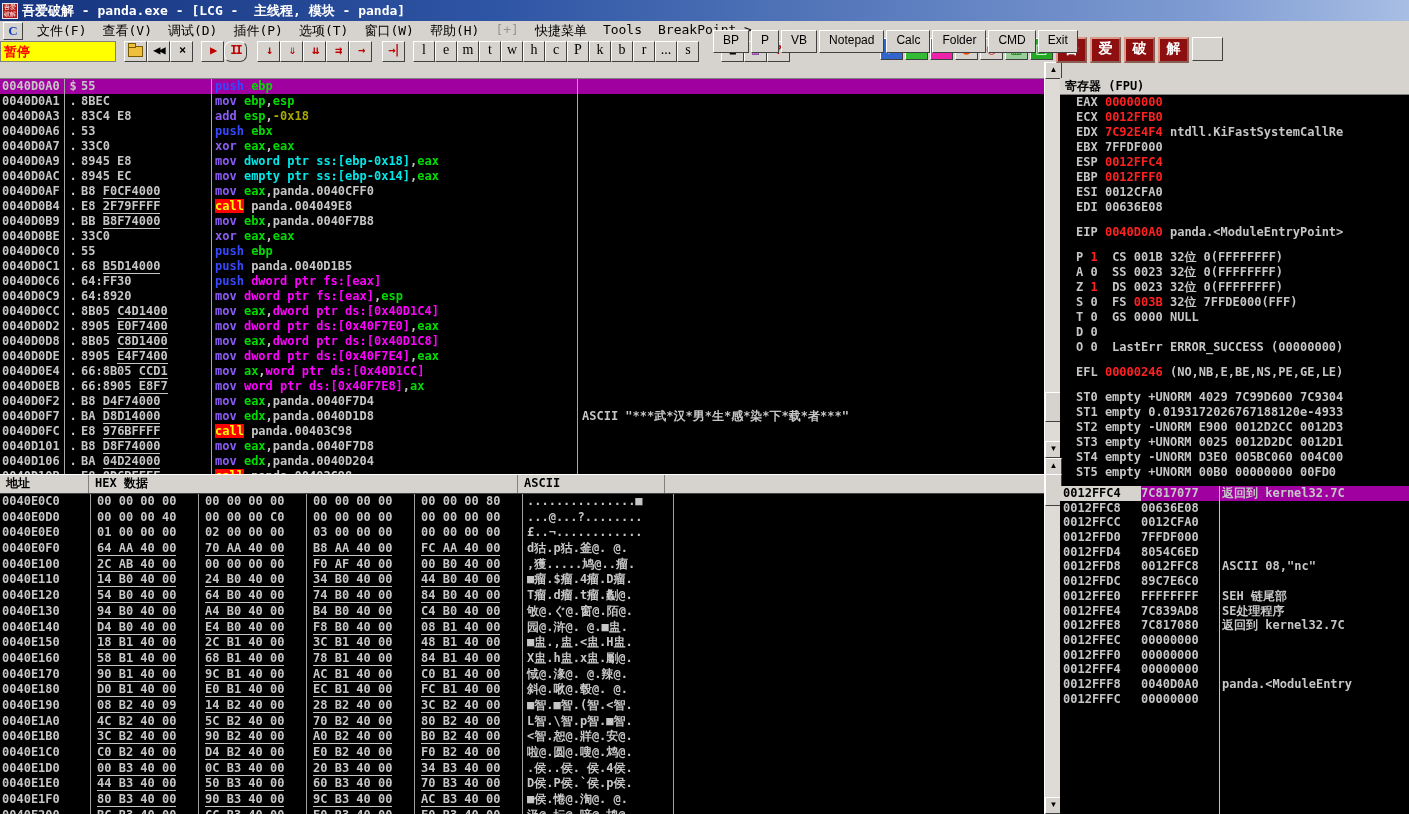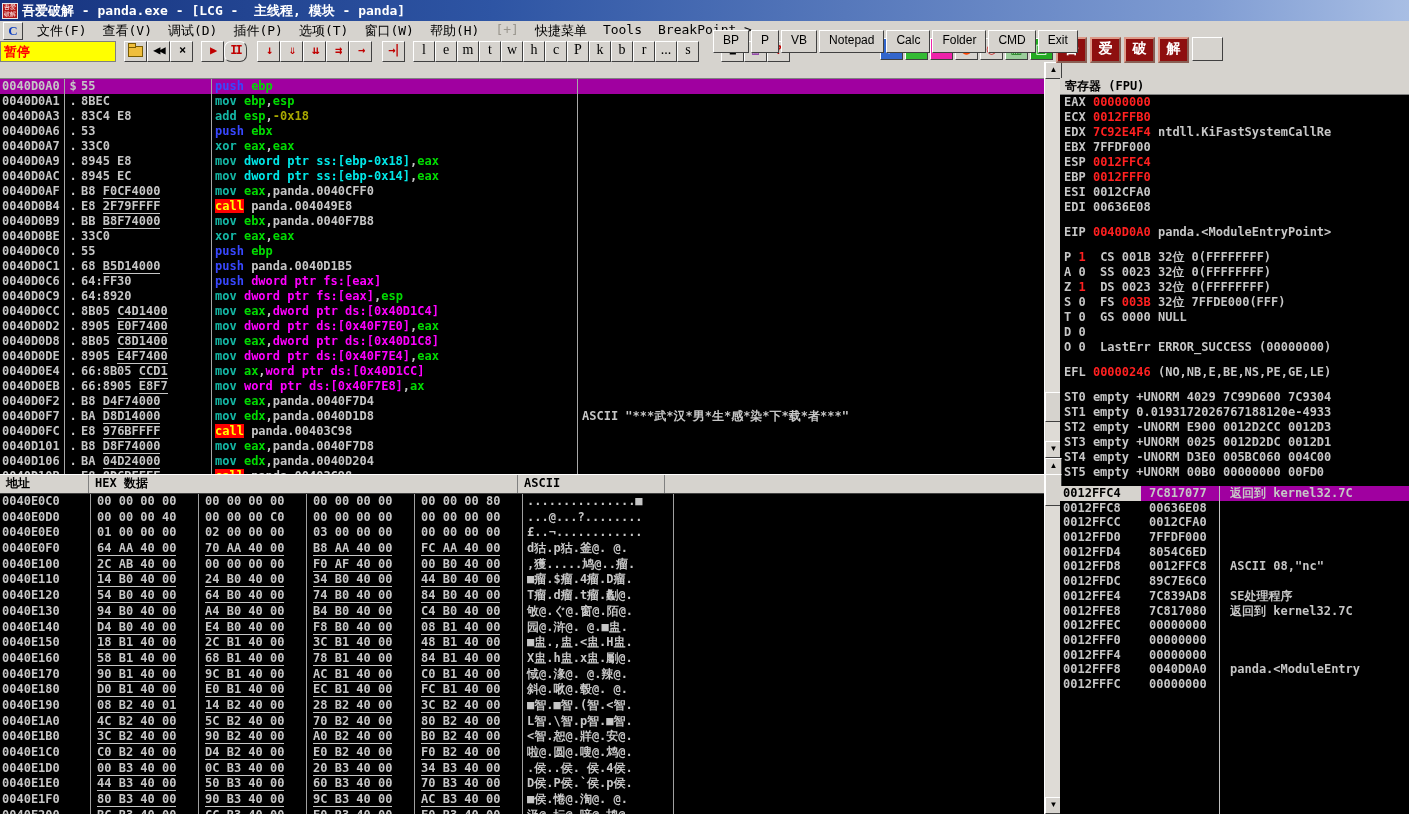--- a/index.html
+++ b/index.html
@@ -58,42 +58,42 @@
   #stack{left:1060px;top:470px;width:349px;height:344px;}
   
   .dr{display:flex;height:15px;line-height:15px;white-space:pre;color:#C6C6C6;}
   .dr.sel{background:#A000A0;}
   .da{width:62px;flex:none;padding-left:2px;border-right:1px solid #A8A8A8;}
   .dp{width:16px;flex:none;text-align:center;}
   .dh{width:130px;flex:none;border-right:1px solid #A8A8A8;overflow:hidden;}
   .di{width:362px;flex:none;border-right:1px solid #A8A8A8;padding-left:3px;overflow:hidden;}
   .dc{flex:1;padding-left:4px;overflow:hidden;}
   .ul{border-bottom:1px solid #C6C6C6;}
-  .y{color:#14b8a6}.b{color:#3848FF}.g{color:#00DC00}.c{color:#00E8E8}
+  .y{color:#8b5cf6}.b{color:#3848FF}.g{color:#00DC00}.c{color:#00E8E8}
   .m{color:#FF00FF}.o{color:#A8A800}.w{color:#C6C6C6}.r{color:#FF2020}
   .rB{background:#FF0000;color:#FFFF00;}
   
   #reg-head{height:16px;background:#D6D3CE;color:#000;font:bold 12px "DejaVu Sans Mono",monospace;
     line-height:16px;padding-left:5px;border-bottom:1px solid #808080;}
   #reg-body{height:392px;overflow:hidden;}
-  .rr{height:15px;line-height:15px;white-space:pre;padding-left:4px;color:#C6C6C6;}
+  .rr{height:15px;line-height:15px;white-space:pre;padding-left:16px;color:#C6C6C6;}
   .rgap{height:10px;}
   
   #dump-head{height:18px;background:#D6D3CE;display:flex;border-bottom:1px solid #404040;border-top:1px solid #fff;}
   .dhc{color:#000;font:bold 12px "DejaVu Sans Mono",monospace;line-height:17px;padding-left:6px;
     border-right:1px solid #808080;}
   #dump-body{height:338px;overflow:hidden;}
   .mr{display:flex;height:15.7px;line-height:15.7px;white-space:pre;color:#C6C6C6;}
   .ma{width:88px;flex:none;padding-left:2px;border-right:1px solid #A0A0A0;}
   .mg{width:101px;flex:none;padding-left:6px;border-right:1px solid #A0A0A0;overflow:hidden;}
   .ms{width:146px;flex:none;padding-left:4px;border-right:1px solid #A0A0A0;overflow:hidden;}
   
   .sr{display:flex;height:14.7px;line-height:14.7px;white-space:pre;color:#C6C6C6;}
   .sa{width:78px;flex:none;padding-left:3px;}
-  .sv{width:77px;flex:none;padding-left:8px;}
+  .sv{width:77px;flex:none;padding-left:0;}
   .sc{flex:1;padding-left:4px;overflow:hidden;}
   .sr.hl .sa{background:#D6D3CE;color:#000;}
   .sr.hl .sv,.sr.hl .sc{background:#A000A0;}
   #stack-divider{position:absolute;left:159px;top:0;bottom:0;width:1px;background:#C0C0C0;}
   
   .vsb{position:absolute;width:16px;background:#DEDBD6;border-left:1px solid #fff;}
   #sb-dis{left:1044px;top:62px;height:396px;}
   #sb-dump{left:1044px;top:458px;height:356px;}
   .sbtn{position:absolute;left:0;width:15px;height:15px;background:#D6D3CE;border:1px solid;
     border-color:#fff #404040 #404040 #fff;font-size:8px;color:#000;text-align:center;line-height:13px;}
@@ -200,21 +200,21 @@
     </div>
 
   <div id="disasm" class="pane mono">
     <div id="disasm-body">
         <div class="dr sel"><div class="da">0040D0A0</div><div class="dp">$</div><div class="dh"><span>55</span></div><div class="di"><span class="b">push </span><span class="g">ebp</span></div><div class="dc w"></div></div>
         <div class="dr"><div class="da">0040D0A1</div><div class="dp">.</div><div class="dh"><span>8BEC</span></div><div class="di"><span class="y">mov </span><span class="g">ebp</span><span class="w">,</span><span class="g">esp</span></div><div class="dc w"></div></div>
         <div class="dr"><div class="da">0040D0A3</div><div class="dp">.</div><div class="dh"><span>83C4 E8</span></div><div class="di"><span class="y">add </span><span class="g">esp</span><span class="w">,</span><span class="o">-0x18</span></div><div class="dc w"></div></div>
         <div class="dr"><div class="da">0040D0A6</div><div class="dp">.</div><div class="dh"><span>53</span></div><div class="di"><span class="b">push </span><span class="g">ebx</span></div><div class="dc w"></div></div>
         <div class="dr"><div class="da">0040D0A7</div><div class="dp">.</div><div class="dh"><span>33C0</span></div><div class="di"><span class="y">xor </span><span class="g">eax</span><span class="w">,</span><span class="g">eax</span></div><div class="dc w"></div></div>
         <div class="dr"><div class="da">0040D0A9</div><div class="dp">.</div><div class="dh"><span>8945 E8</span></div><div class="di"><span class="y">mov </span><span class="c">dword ptr ss:[ebp-0x18]</span><span class="w">,</span><span class="g">eax</span></div><div class="dc w"></div></div>
-        <div class="dr"><div class="da">0040D0AC</div><div class="dp">.</div><div class="dh"><span>8945 EC</span></div><div class="di"><span class="y">mov </span><span class="c">dword ptr ss:[ebp-0x14]</span><span class="w">,</span><span class="g">eax</span></div><div class="dc w"></div></div>
+        <div class="dr"><div class="da">0040D0AC</div><div class="dp">.</div><div class="dh"><span>8945 EC</span></div><div class="di"><span class="y">mov </span><span class="c">empty ptr ss:[ebp-0x14]</span><span class="w">,</span><span class="g">eax</span></div><div class="dc w"></div></div>
         <div class="dr"><div class="da">0040D0AF</div><div class="dp">.</div><div class="dh"><span>B8 </span><span class="ul">F0CF4000</span></div><div class="di"><span class="y">mov </span><span class="g">eax</span><span class="w">,</span><span class="w">panda.0040CFF0</span></div><div class="dc w"></div></div>
         <div class="dr"><div class="da">0040D0B4</div><div class="dp">.</div><div class="dh"><span>E8 </span><span class="ul">2F79FFFF</span></div><div class="di"><span class="rB">call</span><span class="w"> panda.004049E8</span></div><div class="dc w"></div></div>
         <div class="dr"><div class="da">0040D0B9</div><div class="dp">.</div><div class="dh"><span>BB </span><span class="ul">B8F74000</span></div><div class="di"><span class="y">mov </span><span class="g">ebx</span><span class="w">,</span><span class="w">panda.0040F7B8</span></div><div class="dc w"></div></div>
         <div class="dr"><div class="da">0040D0BE</div><div class="dp">.</div><div class="dh"><span>33C0</span></div><div class="di"><span class="y">xor </span><span class="g">eax</span><span class="w">,</span><span class="g">eax</span></div><div class="dc w"></div></div>
         <div class="dr"><div class="da">0040D0C0</div><div class="dp">.</div><div class="dh"><span>55</span></div><div class="di"><span class="b">push </span><span class="g">ebp</span></div><div class="dc w"></div></div>
         <div class="dr"><div class="da">0040D0C1</div><div class="dp">.</div><div class="dh"><span>68 </span><span class="ul">B5D14000</span></div><div class="di"><span class="b">push </span><span class="w">panda.0040D1B5</span></div><div class="dc w"></div></div>
         <div class="dr"><div class="da">0040D0C6</div><div class="dp">.</div><div class="dh"><span>64:FF30</span></div><div class="di"><span class="b">push </span><span class="m">dword ptr fs:[eax]</span></div><div class="dc w"></div></div>
         <div class="dr"><div class="da">0040D0C9</div><div class="dp">.</div><div class="dh"><span>64:8920</span></div><div class="di"><span class="y">mov </span><span class="m">dword ptr fs:[eax]</span><span class="w">,</span><span class="g">esp</span></div><div class="dc w"></div></div>
         <div class="dr"><div class="da">0040D0CC</div><div class="dp">.</div><div class="dh"><span>8B05 </span><span class="ul">C4D1400</span></div><div class="di"><span class="y">mov </span><span class="g">eax</span><span class="w">,</span><span class="m">dword ptr ds:[0x40D1C4]</span></div><div class="dc w"></div></div>
         <div class="dr"><div class="da">0040D0D2</div><div class="dp">.</div><div class="dh"><span>8905 </span><span class="ul">E0F7400</span></div><div class="di"><span class="y">mov </span><span class="m">dword ptr ds:[0x40F7E0]</span><span class="w">,</span><span class="g">eax</span></div><div class="dc w"></div></div>
@@ -282,21 +282,21 @@
         <div class="mr"><div class="ma">0040E0F0</div><div class="mg"><span class="ul">64 AA 40 00</span></div><div class="mg"><span class="ul">70 AA 40 00</span></div><div class="mg"><span class="ul">B8 AA 40 00</span></div><div class="mg"><span class="ul">FC AA 40 00</span></div><div class="ms">d狜.p狜.釜@. @.</div></div>
         <div class="mr"><div class="ma">0040E100</div><div class="mg"><span class="ul">2C AB 40 00</span></div><div class="mg"><span>00 00 00 00</span></div><div class="mg"><span class="ul">F0 AF 40 00</span></div><div class="mg"><span class="ul">00 B0 40 00</span></div><div class="ms">,獲.....鸠@..瘤.</div></div>
         <div class="mr"><div class="ma">0040E110</div><div class="mg"><span class="ul">14 B0 40 00</span></div><div class="mg"><span class="ul">24 B0 40 00</span></div><div class="mg"><span class="ul">34 B0 40 00</span></div><div class="mg"><span class="ul">44 B0 40 00</span></div><div class="ms">■瘤.$瘤.4瘤.D瘤.</div></div>
         <div class="mr"><div class="ma">0040E120</div><div class="mg"><span class="ul">54 B0 40 00</span></div><div class="mg"><span class="ul">64 B0 40 00</span></div><div class="mg"><span class="ul">74 B0 40 00</span></div><div class="mg"><span class="ul">84 B0 40 00</span></div><div class="ms">T瘤.d瘤.t瘤.劙@.</div></div>
         <div class="mr"><div class="ma">0040E130</div><div class="mg"><span class="ul">94 B0 40 00</span></div><div class="mg"><span class="ul">A4 B0 40 00</span></div><div class="mg"><span class="ul">B4 B0 40 00</span></div><div class="mg"><span class="ul">C4 B0 40 00</span></div><div class="ms">敂@.ぐ@.窗@.陌@.</div></div>
         <div class="mr"><div class="ma">0040E140</div><div class="mg"><span class="ul">D4 B0 40 00</span></div><div class="mg"><span class="ul">E4 B0 40 00</span></div><div class="mg"><span class="ul">F8 B0 40 00</span></div><div class="mg"><span class="ul">08 B1 40 00</span></div><div class="ms">园@.浒@. @.■盅.</div></div>
         <div class="mr"><div class="ma">0040E150</div><div class="mg"><span class="ul">18 B1 40 00</span></div><div class="mg"><span class="ul">2C B1 40 00</span></div><div class="mg"><span class="ul">3C B1 40 00</span></div><div class="mg"><span class="ul">48 B1 40 00</span></div><div class="ms">■盅.,盅.&lt;盅.H盅.</div></div>
         <div class="mr"><div class="ma">0040E160</div><div class="mg"><span class="ul">58 B1 40 00</span></div><div class="mg"><span class="ul">68 B1 40 00</span></div><div class="mg"><span class="ul">78 B1 40 00</span></div><div class="mg"><span class="ul">84 B1 40 00</span></div><div class="ms">X盅.h盅.x盅.劚@.</div></div>
         <div class="mr"><div class="ma">0040E170</div><div class="mg"><span class="ul">90 B1 40 00</span></div><div class="mg"><span class="ul">9C B1 40 00</span></div><div class="mg"><span class="ul">AC B1 40 00</span></div><div class="mg"><span class="ul">C0 B1 40 00</span></div><div class="ms">惐@.湪@. @.辣@.</div></div>
         <div class="mr"><div class="ma">0040E180</div><div class="mg"><span class="ul">D0 B1 40 00</span></div><div class="mg"><span class="ul">E0 B1 40 00</span></div><div class="mg"><span class="ul">EC B1 40 00</span></div><div class="mg"><span class="ul">FC B1 40 00</span></div><div class="ms">斜@.啾@.毂@. @.</div></div>
-        <div class="mr"><div class="ma">0040E190</div><div class="mg"><span class="ul">08 B2 40 01</span></div><div class="mg"><span class="ul">14 B2 40 00</span></div><div class="mg"><span class="ul">28 B2 40 00</span></div><div class="mg"><span class="ul">3C B2 40 00</span></div><div class="ms">■智.■智.(智.&lt;智.</div></div>
+        <div class="mr"><div class="ma">0040E190</div><div class="mg"><span class="ul">08 B2 40 09</span></div><div class="mg"><span class="ul">14 B2 40 00</span></div><div class="mg"><span class="ul">28 B2 40 00</span></div><div class="mg"><span class="ul">3C B2 40 00</span></div><div class="ms">■智.■智.(智.&lt;智.</div></div>
         <div class="mr"><div class="ma">0040E1A0</div><div class="mg"><span class="ul">4C B2 40 00</span></div><div class="mg"><span class="ul">5C B2 40 00</span></div><div class="mg"><span class="ul">70 B2 40 00</span></div><div class="mg"><span class="ul">80 B2 40 00</span></div><div class="ms">L智.\智.p智.■智.</div></div>
         <div class="mr"><div class="ma">0040E1B0</div><div class="mg"><span class="ul">3C B2 40 00</span></div><div class="mg"><span class="ul">90 B2 40 00</span></div><div class="mg"><span class="ul">A0 B2 40 00</span></div><div class="mg"><span class="ul">B0 B2 40 00</span></div><div class="ms">&lt;智.恕@.牂@.安@.</div></div>
         <div class="mr"><div class="ma">0040E1C0</div><div class="mg"><span class="ul">C0 B2 40 00</span></div><div class="mg"><span class="ul">D4 B2 40 00</span></div><div class="mg"><span class="ul">E0 B2 40 00</span></div><div class="mg"><span class="ul">F0 B2 40 00</span></div><div class="ms">啦@.圆@.嗖@.鸩@.</div></div>
         <div class="mr"><div class="ma">0040E1D0</div><div class="mg"><span class="ul">00 B3 40 00</span></div><div class="mg"><span class="ul">0C B3 40 00</span></div><div class="mg"><span class="ul">20 B3 40 00</span></div><div class="mg"><span class="ul">34 B3 40 00</span></div><div class="ms">.侯..侯. 侯.4侯.</div></div>
         <div class="mr"><div class="ma">0040E1E0</div><div class="mg"><span class="ul">44 B3 40 00</span></div><div class="mg"><span class="ul">50 B3 40 00</span></div><div class="mg"><span class="ul">60 B3 40 00</span></div><div class="mg"><span class="ul">70 B3 40 00</span></div><div class="ms">D侯.P侯.`侯.p侯.</div></div>
         <div class="mr"><div class="ma">0040E1F0</div><div class="mg"><span class="ul">80 B3 40 00</span></div><div class="mg"><span class="ul">90 B3 40 00</span></div><div class="mg"><span class="ul">9C B3 40 00</span></div><div class="mg"><span class="ul">AC B3 40 00</span></div><div class="ms">■侯.惓@.渹@. @.</div></div>
         <div class="mr"><div class="ma">0040E200</div><div class="mg"><span class="ul">BC B3 40 00</span></div><div class="mg"><span class="ul">CC B3 40 00</span></div><div class="mg"><span class="ul">E0 B3 40 00</span></div><div class="mg"><span class="ul">F0 B3 40 00</span></div><div class="ms">汲@.坛@.喑@.鸪@.</div></div>
         <div class="mr"><div class="ma">0040E210</div><div class="mg"><span class="ul">00 B4 40 00</span></div><div class="mg"><span class="ul">10 B4 40 00</span></div><div class="mg"><span class="ul">20 B4 40 00</span></div><div class="mg"><span class="ul">30 B4 40 00</span></div><div class="ms"></div></div>
       </div>
   </div>
@@ -308,20 +308,21 @@
 
   <div id="stack" class="pane mono">
     <div id="stack-body">
         <div class="sr hl"><div class="sa">0012FFC4</div><div class="sv">7C817077</div><div class="sc">返回到 kernel32.7C</div></div>
         <div class="sr"><div class="sa">0012FFC8</div><div class="sv">00636E08</div><div class="sc"></div></div>
         <div class="sr"><div class="sa">0012FFCC</div><div class="sv">0012CFA0</div><div class="sc"></div></div>
         <div class="sr"><div class="sa">0012FFD0</div><div class="sv">7FFDF000</div><div class="sc"></div></div>
         <div class="sr"><div class="sa">0012FFD4</div><div class="sv">8054C6ED</div><div class="sc"></div></div>
         <div class="sr"><div class="sa">0012FFD8</div><div class="sv">0012FFC8</div><div class="sc">ASCII 08,"nc"</div></div>
         <div class="sr"><div class="sa">0012FFDC</div><div class="sv">89C7E6C0</div><div class="sc"></div></div>
+        <div class="sr"><div class="sa">0012FFE0</div><div class="sv">FFFFFFFF</div><div class="sc">SEH 链尾部</div></div>
         <div class="sr"><div class="sa">0012FFE4</div><div class="sv">7C839AD8</div><div class="sc">SE处理程序</div></div>
         <div class="sr"><div class="sa">0012FFE8</div><div class="sv">7C817080</div><div class="sc">返回到 kernel32.7C</div></div>
         <div class="sr"><div class="sa">0012FFEC</div><div class="sv">00000000</div><div class="sc"></div></div>
         <div class="sr"><div class="sa">0012FFF0</div><div class="sv">00000000</div><div class="sc"></div></div>
         <div class="sr"><div class="sa">0012FFF4</div><div class="sv">00000000</div><div class="sc"></div></div>
         <div class="sr"><div class="sa">0012FFF8</div><div class="sv">0040D0A0</div><div class="sc">panda.&lt;ModuleEntry</div></div>
         <div class="sr"><div class="sa">0012FFFC</div><div class="sv">00000000</div><div class="sc"></div></div>
       </div>
     <div id="stack-divider"></div>
   </div>

